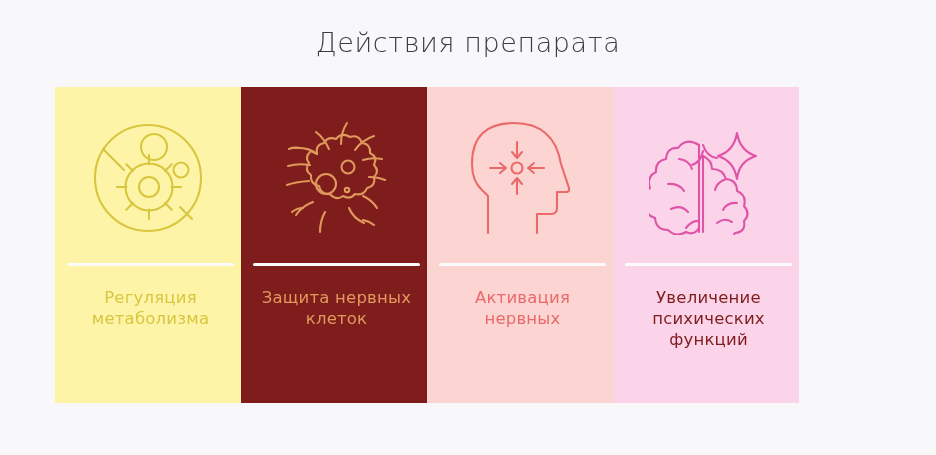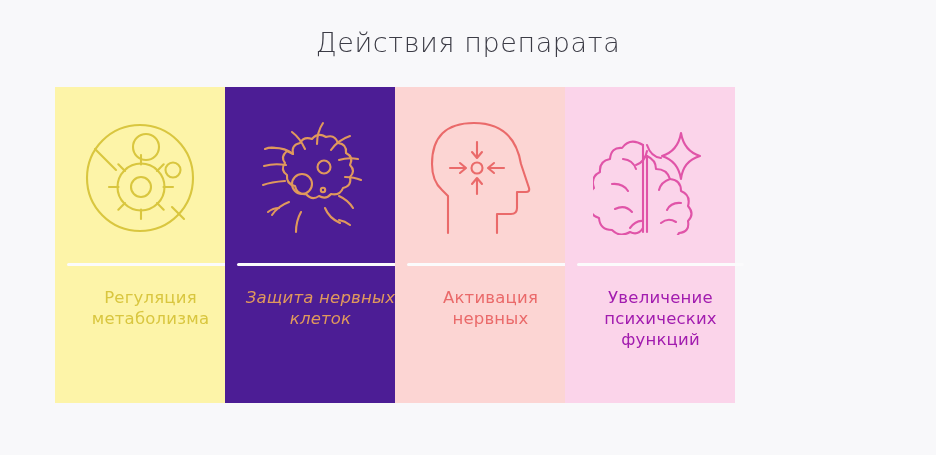--- a/index.html
+++ b/index.html
@@ -29,21 +29,21 @@
     font-weight: 300;
     letter-spacing: 0.6px;
     color: #3c3c46;
     font-family: "DejaVu Sans", sans-serif;
     white-space: nowrap;
   }
   .cards {
     position: absolute;
     left: 55px;
     top: 87px;
-    width: 680px;
+    width: 744px;
     height: 316px;
     display: flex;
     flex-direction: row;
     justify-content: space-between;
   }
   .card {
     width: 191px;
     height: 316px;
     position: relative;
     box-sizing: border-box;
@@ -79,26 +79,26 @@
     text-align: center;
     font-size: 16.5px;
     line-height: 21px;
     font-weight: 400;
     letter-spacing: 0.2px;
     font-family: "DejaVu Sans", sans-serif;
   }
   
   .card-1 { background: #fdf4a8; }
   .card-1 .card-label { color: #d9c63f; }
-  .card-2 { background: #4c1d95; font-style: italic; }
+  .card-2 { background: #7f1d1d; }
   .card-2 .card-label { color: #e0995c; }
   .card-3 { background: #fcd5d3; }
   .card-3 .card-label { color: #ea6a6a; }
   .card-4 { background: #fbd4ea; }
-  .card-4 .card-label { color: #a21caf; }
+  .card-4 .card-label { color: #7f1d1d; }
 </style>
 </head>
 <body>
 
 <div class="page">
 
   <div class="page-title">Действия препарата</div>
 
   <div class="cards">
 

